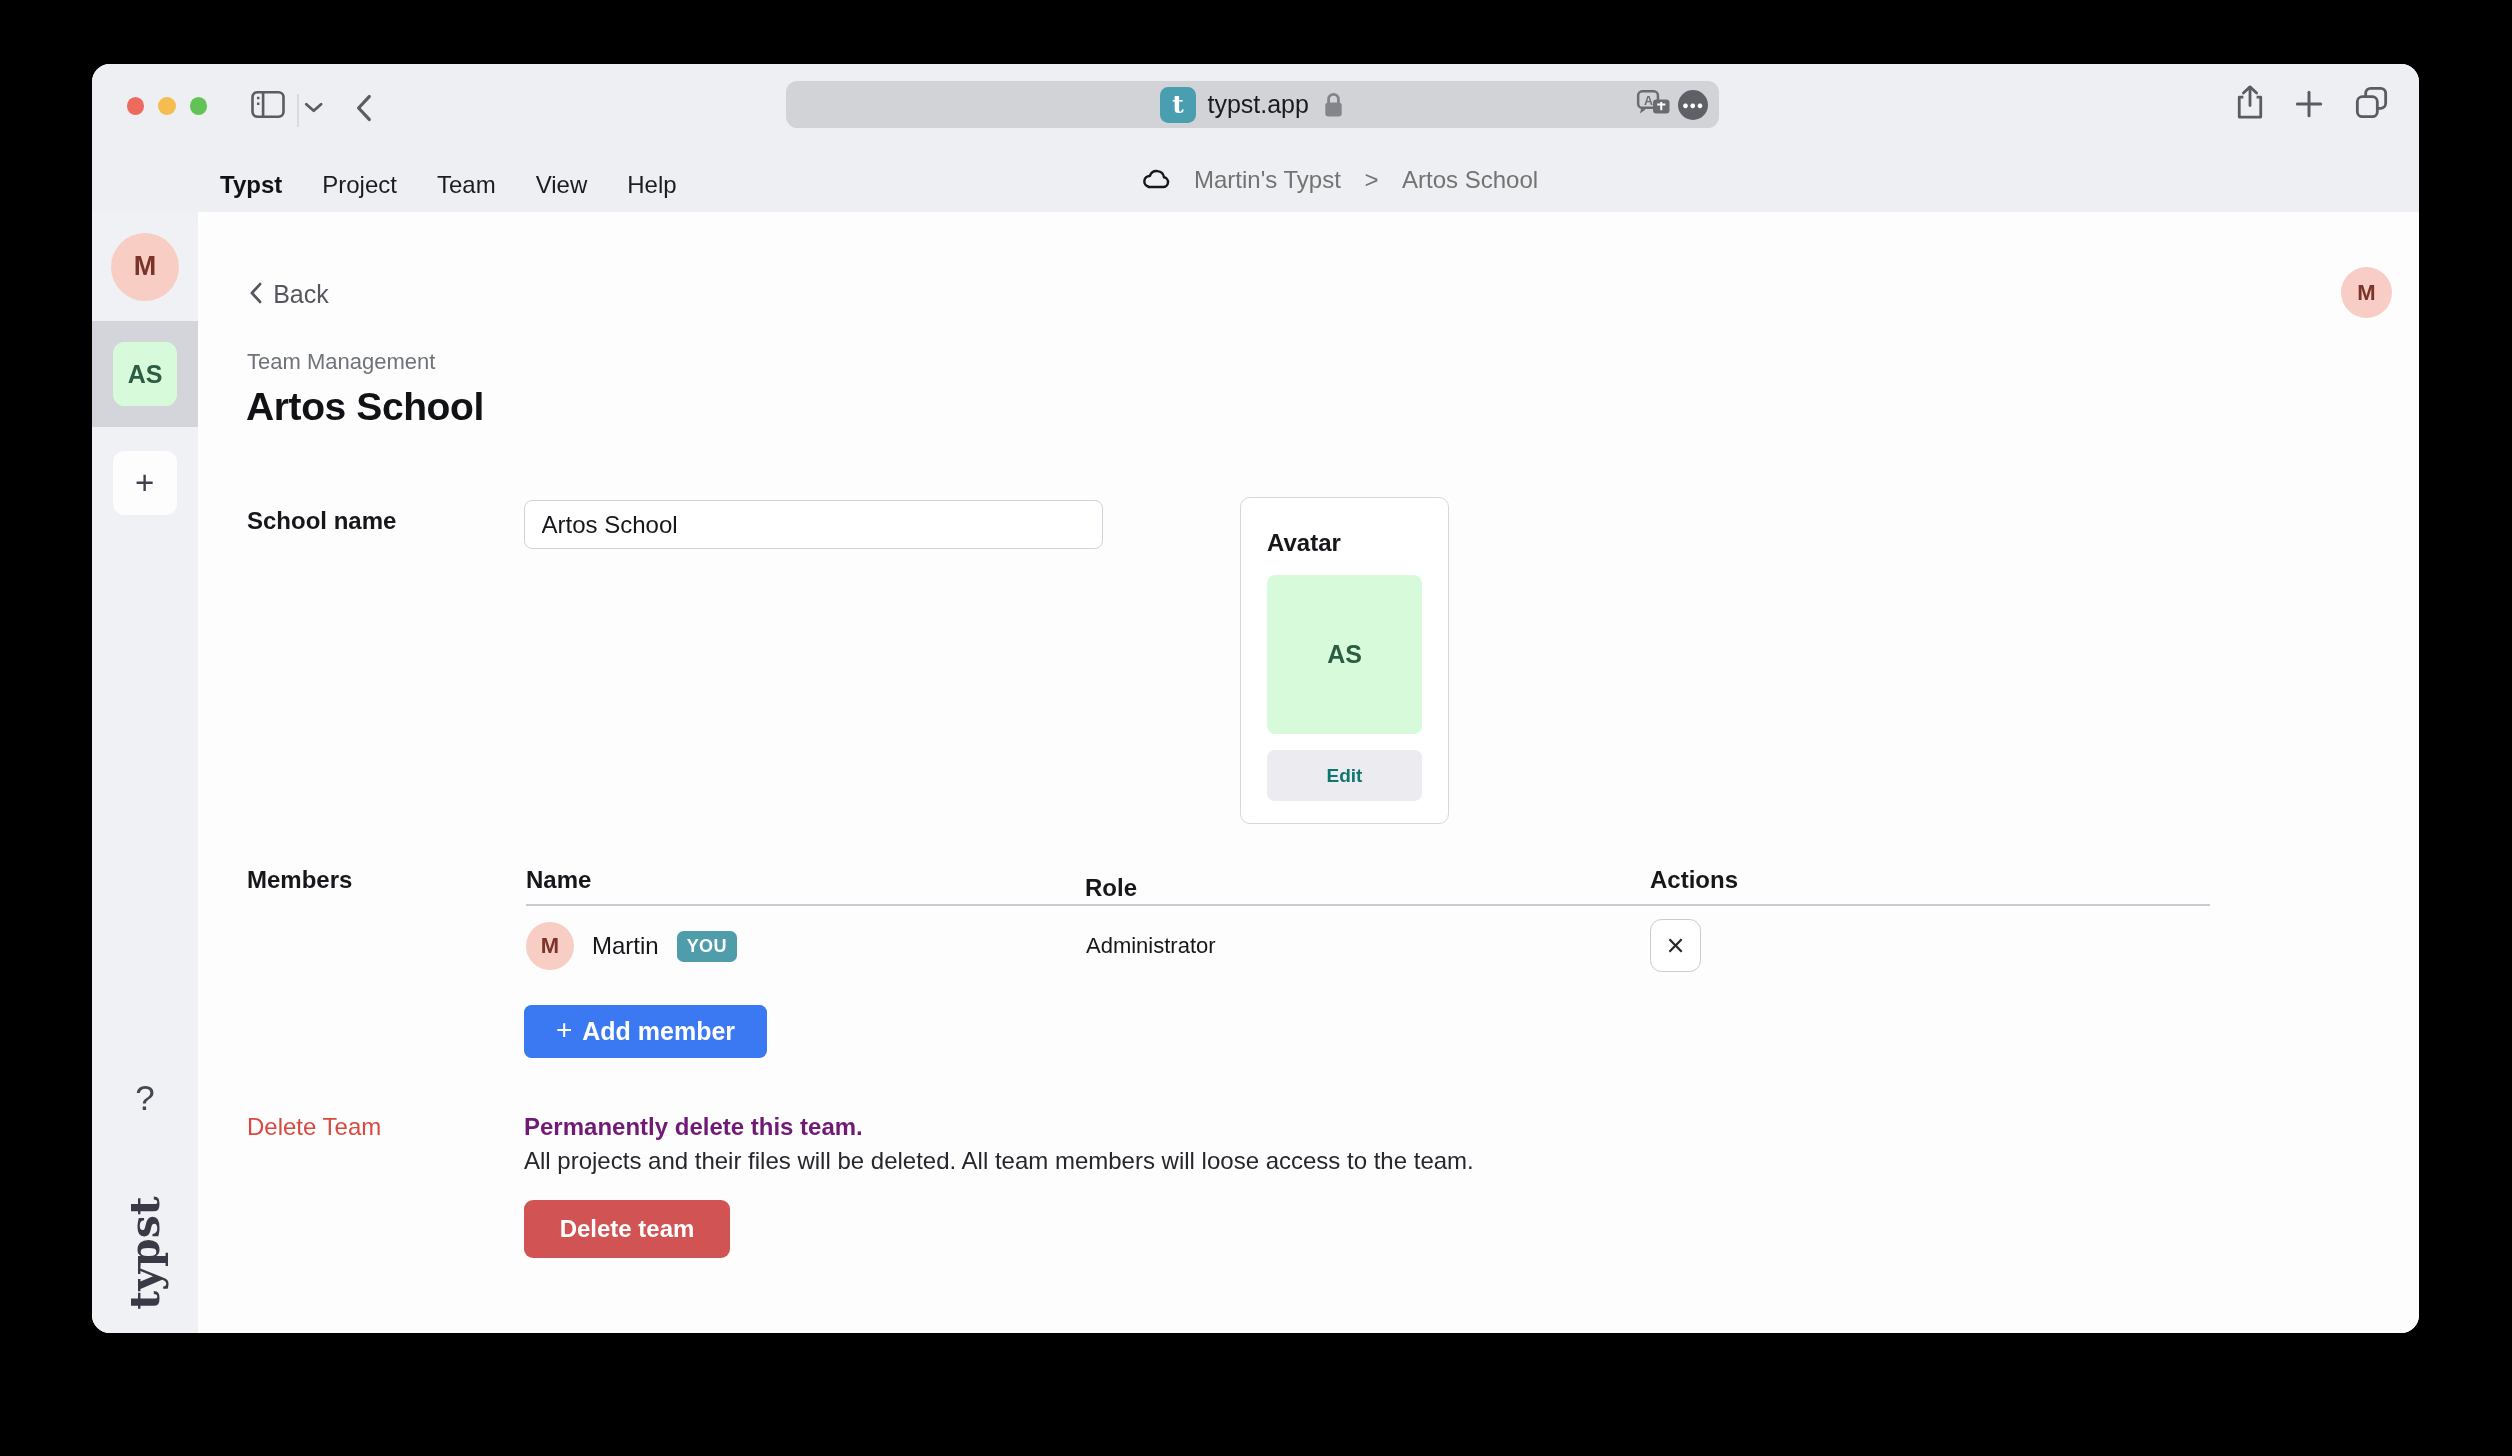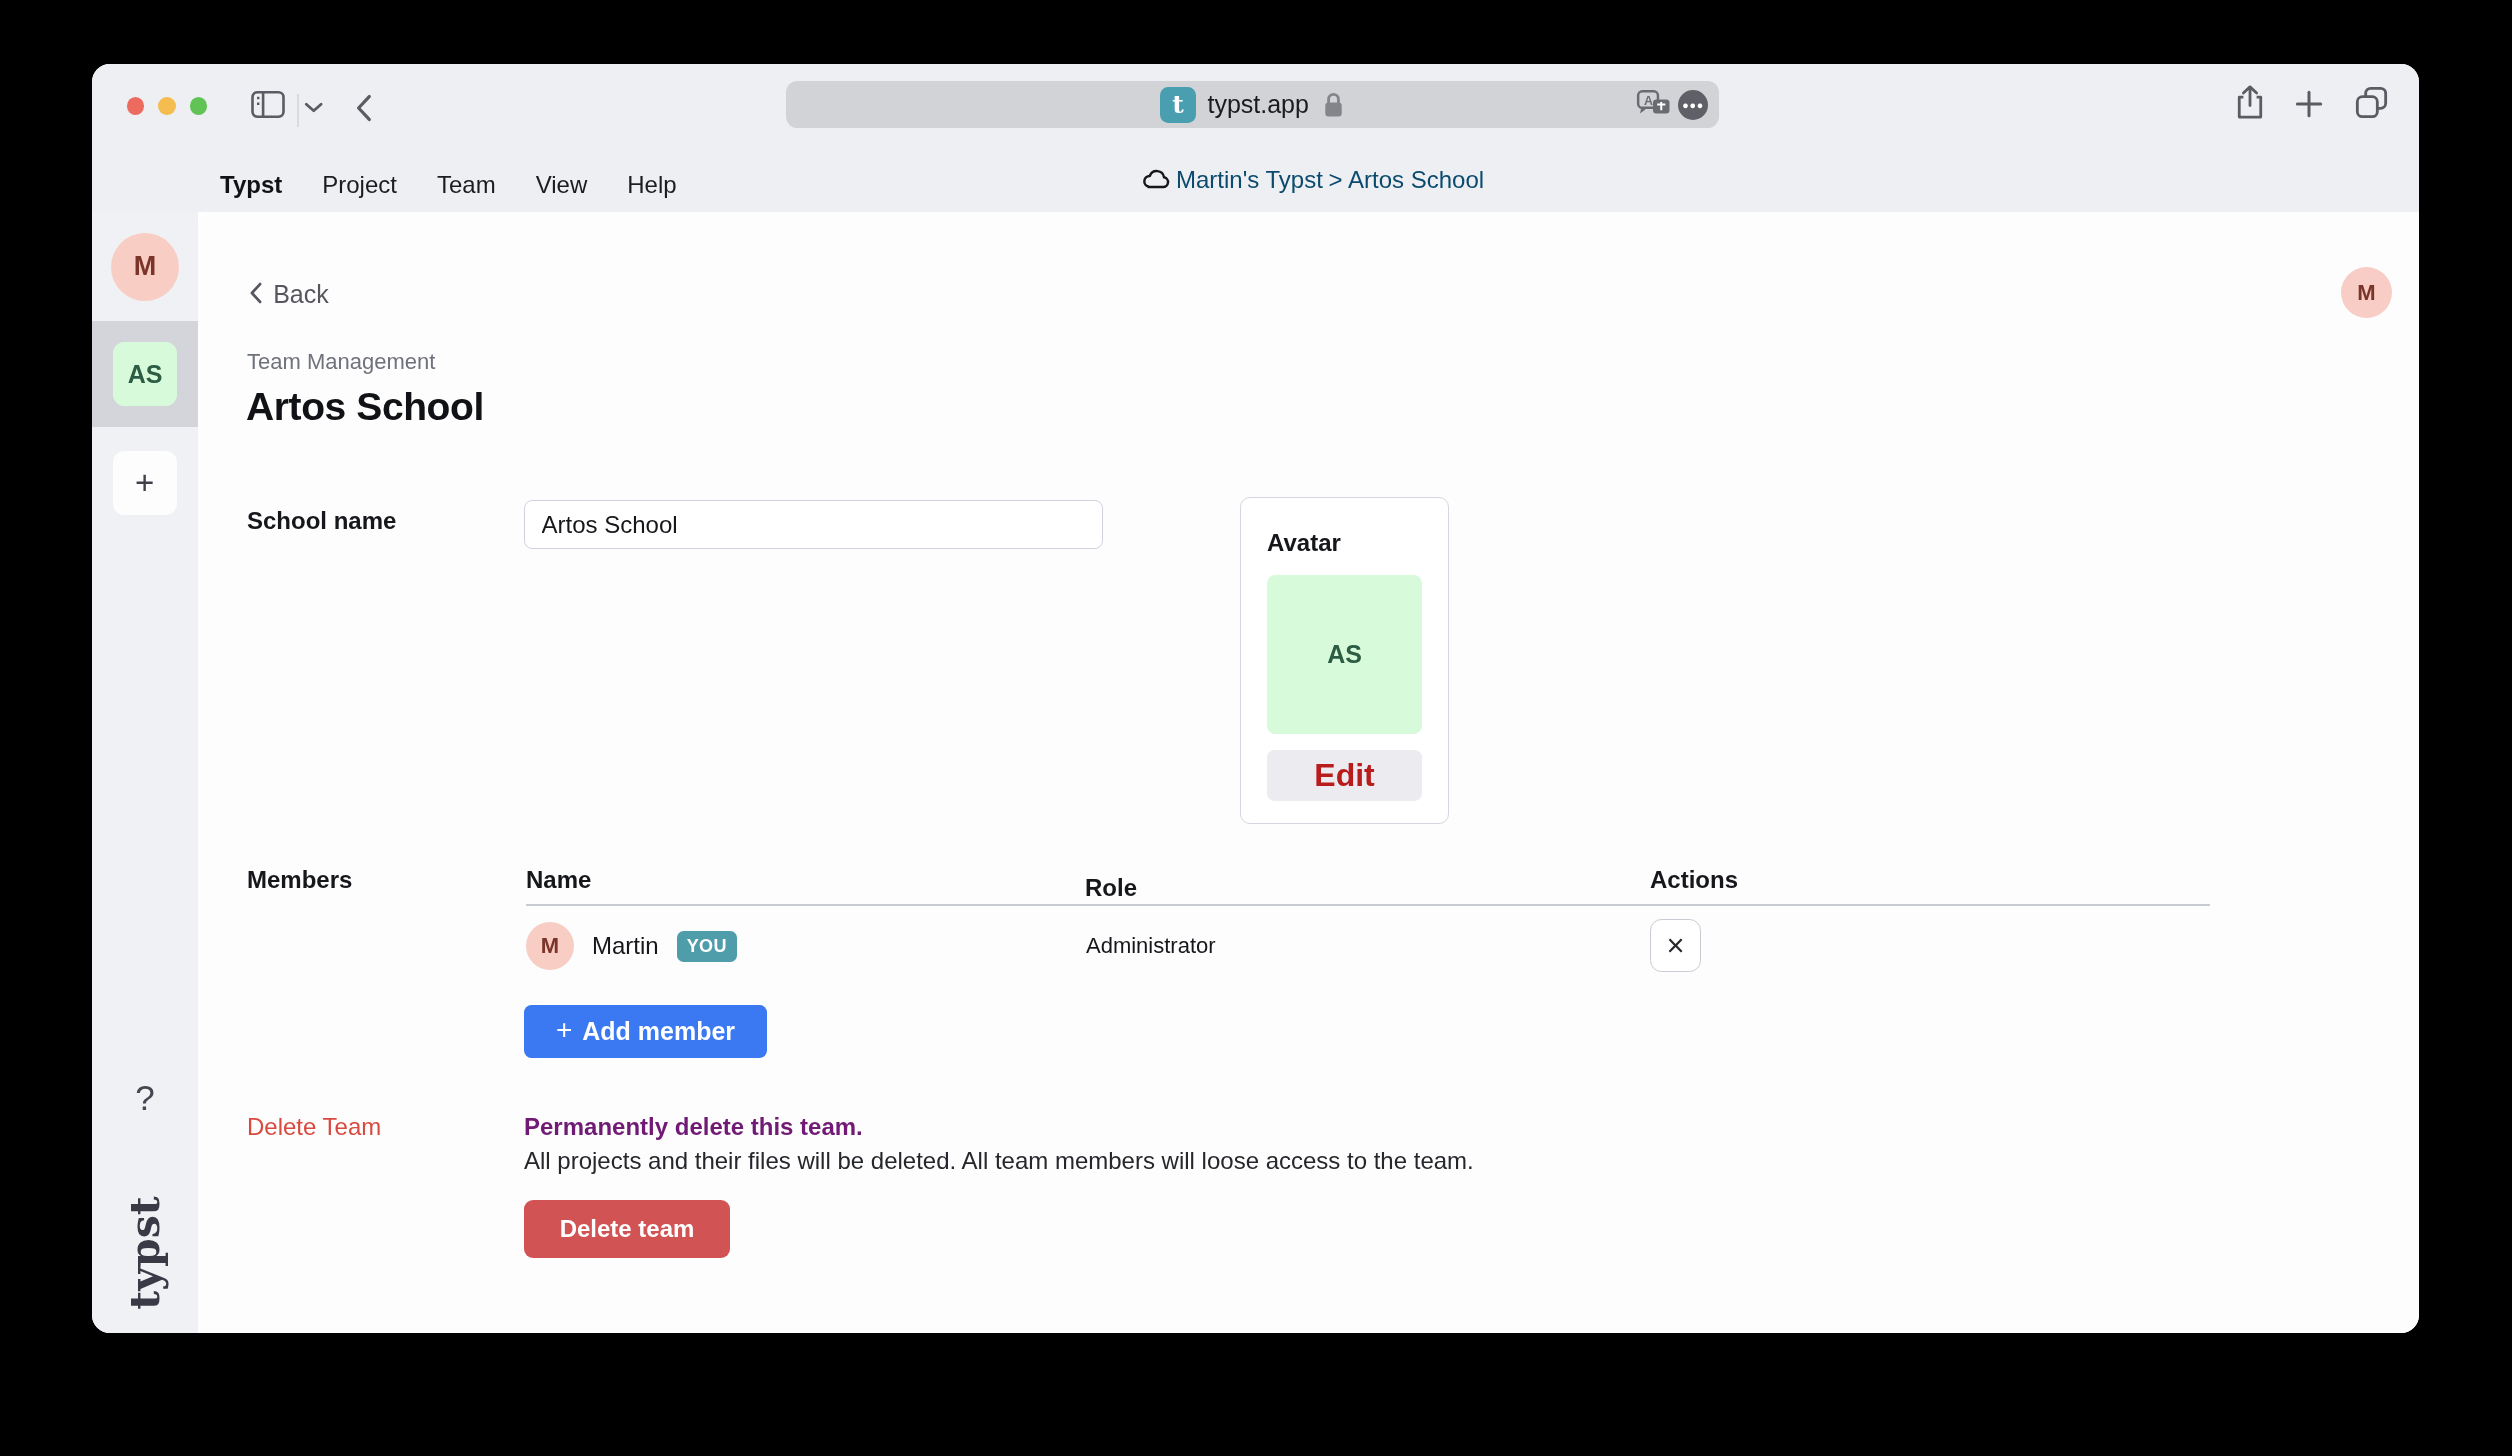--- a/index.html
+++ b/index.html
@@ -32,22 +32,22 @@
              display:flex; align-items:center; justify-content:center; }
   .url-text { font-size:25px; color:#1B1B1E; }
   .lock-icon { margin-left:1.6px; display:flex; }
   .urlbar-right { position:absolute; right:10.7px; top:0; height:47px; display:flex; align-items:center; gap:5px; }
   .ellipsis-btn { width:30.5px; height:30.5px; border-radius:50%; background:#5F6067; color:#fff;
                   display:flex; align-items:center; justify-content:center; font-size:10.7px; letter-spacing:0.8px; }
 
   .menubar { position:absolute; left:128px; top:107px; display:flex; gap:40px; font-size:24px; color:#1B1C20; }
   .menubar .menu-item:first-child { font-weight:bold; color:#111216; }
 
-  .breadcrumb { position:absolute; left:1049px; top:102px; display:flex; align-items:center; gap:4px;
-                font-size:24px; color:#0c4a6e; }
+  .breadcrumb { position:absolute; left:1049px; top:102px; display:flex; align-items:center; gap:22px;
+                font-size:24px; color:#737373; }
   .breadcrumb .sep { margin:0 1.6px; }
 
   
   .sidebar { position:absolute; left:0; top:148px; width:106px; height:1121px; background:#F0F1F4; }
   .sb-avatar-m { position:absolute; left:19px; top:20.6px; width:68px; height:68px; border-radius:50%;
                  background:#F7CDC4; color:#7A342A; font-weight:bold; font-size:27px;
                  display:flex; align-items:center; justify-content:center; }
   .sb-band { position:absolute; left:0; top:109px; width:106px; height:106px; background:#D4D5DA;
              display:flex; align-items:center; justify-content:center; }
   .sb-avatar-as { width:64px; height:64px; border-radius:11.5px; background:#D7FBDA; color:#2D5C44;
@@ -80,21 +80,21 @@
                    font-family:"Liberation Sans", sans-serif; font-size:24px; color:#16171B; padding:0 16.5px; }
 
   .avatar-card { position:absolute; left:1042px; top:285px; width:209px; height:327px;
                  border:1.6px solid #D5D7DE; border-radius:10px; background:#fff; }
   .avatar-card .card-title { position:absolute; left:26px; top:31px; font-size:24px; font-weight:bold; color:#16171B; }
   .avatar-card .card-avatar { position:absolute; left:26px; top:77px; width:155px; height:159px;
                  border-radius:8.2px; background:#D7FBDA; color:#2D5C44; font-weight:bold; font-size:25px;
                  display:flex; align-items:center; justify-content:center; }
   .avatar-card .edit-btn { position:absolute; left:26px; top:252px; width:155px; height:51px;
                  border-radius:7.4px; background:#ECECF0; border:none; font-family:"Liberation Sans", sans-serif;
-                 font-size:32px; font-weight:bold; color:#b91c1c;
+                 font-size:19px; font-weight:bold; color:#0f766e;
                  display:flex; align-items:center; justify-content:center; }
 
   .members-label { position:absolute; left:49px; top:654px; font-size:24px; font-weight:bold; color:#16171B; }
   .col-header { position:absolute; top:654px; font-size:24px; font-weight:bold; color:#16171B; }
   .col-name { left:328px; } .col-role { left:887px;margin-top:8px; } .col-actions { left:1452px; }
   .table-line { position:absolute; left:328px; top:692px; width:1684px; height:1.6px; background:#C9CBD2; }
 
   .member-row { position:absolute; left:328px; top:710px; height:48px; display:flex; align-items:center; gap:18px; }
   .row-avatar { width:48px; height:48px; border-radius:50%; background:#F7CDC4; color:#7A342A;
                 font-weight:bold; font-size:22px; display:flex; align-items:center; justify-content:center; }

